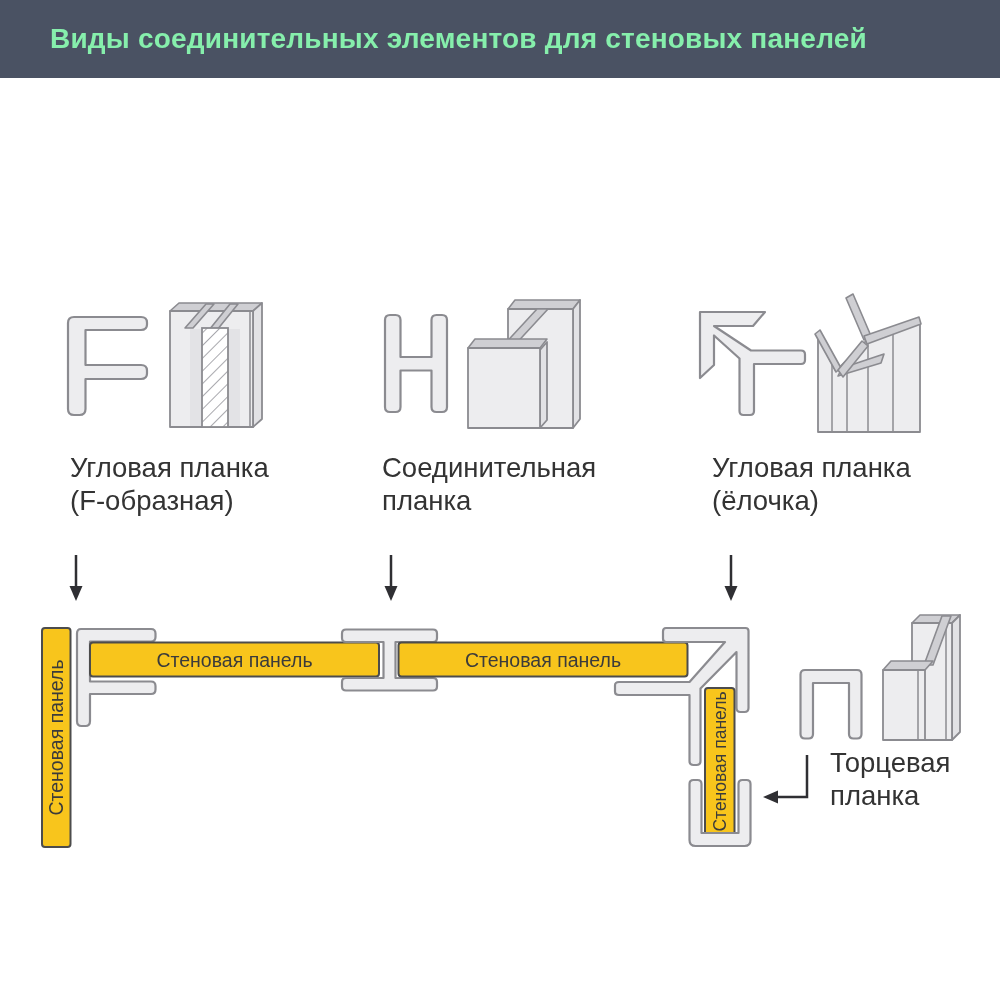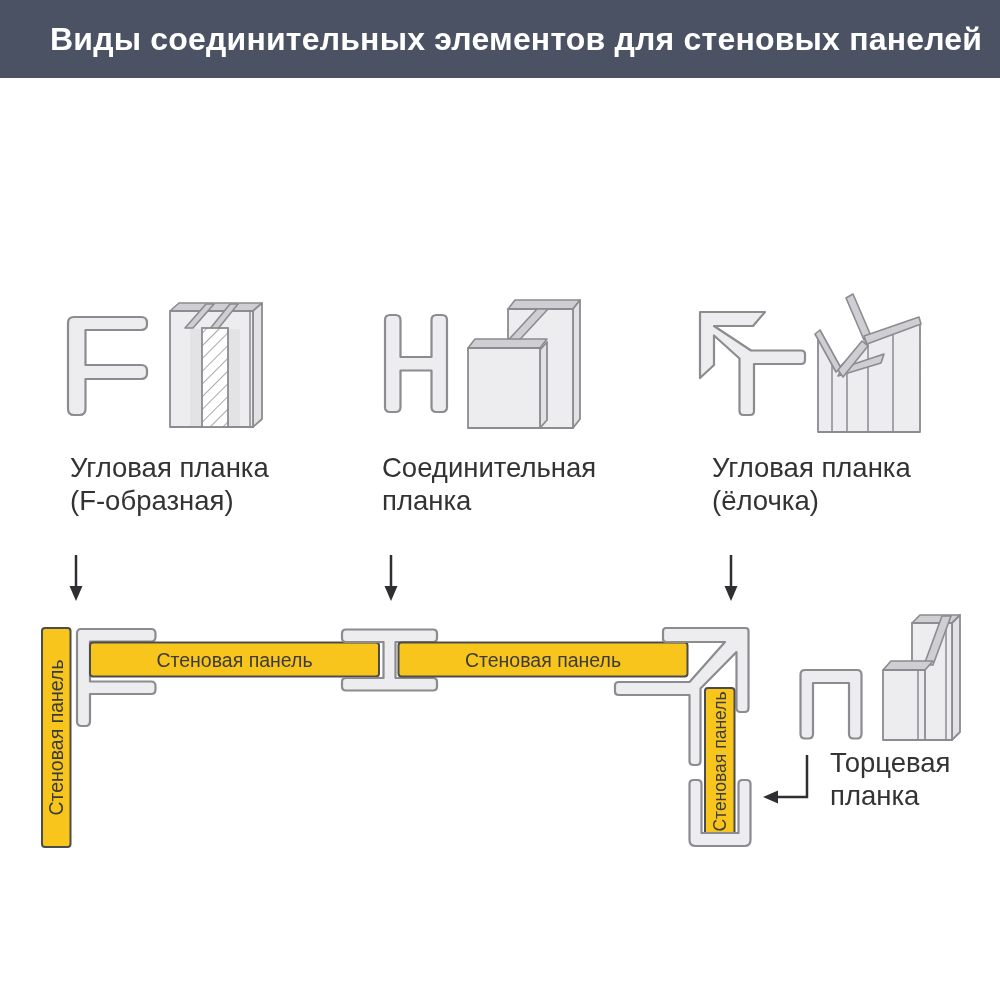--- a/index.html
+++ b/index.html
@@ -6,21 +6,21 @@
   .stage{
     position:relative;width:1000px;height:1000px;background:#ffffff;overflow:hidden;
     font-family:"Liberation Sans", sans-serif;
   }
   .header{
     position:absolute;left:0;top:0;width:1000px;height:78px;
     background:var(--header-bg,#4a5263);
   }
   .header h1{
     margin:0;padding:0 0 0 50px;line-height:78px;
-    font-size:32px;font-weight:bold;color:#ffffff;letter-spacing:.2px;
+    font-size:28px;font-weight:bold;color:#86efac;letter-spacing:.2px;
     white-space:nowrap;
   }
   svg.diagram{position:absolute;left:0;top:78px;}
   .prof{fill:var(--profile-fill,#ededef);stroke:var(--profile-stroke,#8b8b90);stroke-width:2.2;stroke-linejoin:round;}
   .prof-thin{fill:var(--profile-fill,#ededef);stroke:var(--profile-stroke,#8b8b90);stroke-width:1.8;stroke-linejoin:round;}
   .side3d{fill:#e2e2e5;stroke:var(--profile-stroke,#8b8b90);stroke-width:1.8;stroke-linejoin:round;}
   .dark3d{fill:var(--dark-face,#cfcfd3);stroke:var(--profile-stroke,#8b8b90);stroke-width:1.6;stroke-linejoin:round;}
   .edge{stroke:var(--profile-stroke,#8b8b90);stroke-width:1.5;fill:none;}
   .yellow{fill:var(--accent-yellow,#f8c51c);stroke:#4c4c4c;stroke-width:2;}
   .lbl{font-family:"Liberation Sans",sans-serif;font-size:27.5px;fill:var(--text-dark,#333333);}

